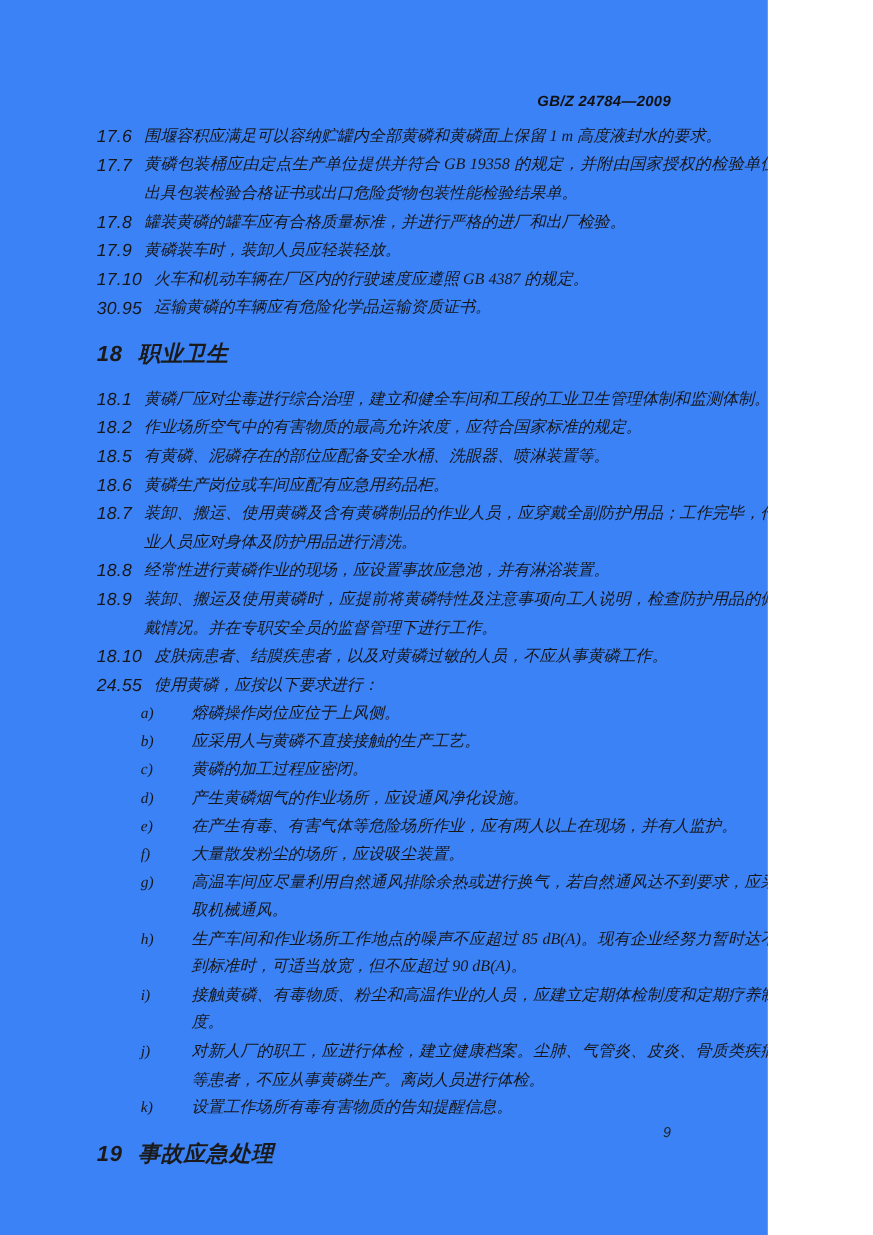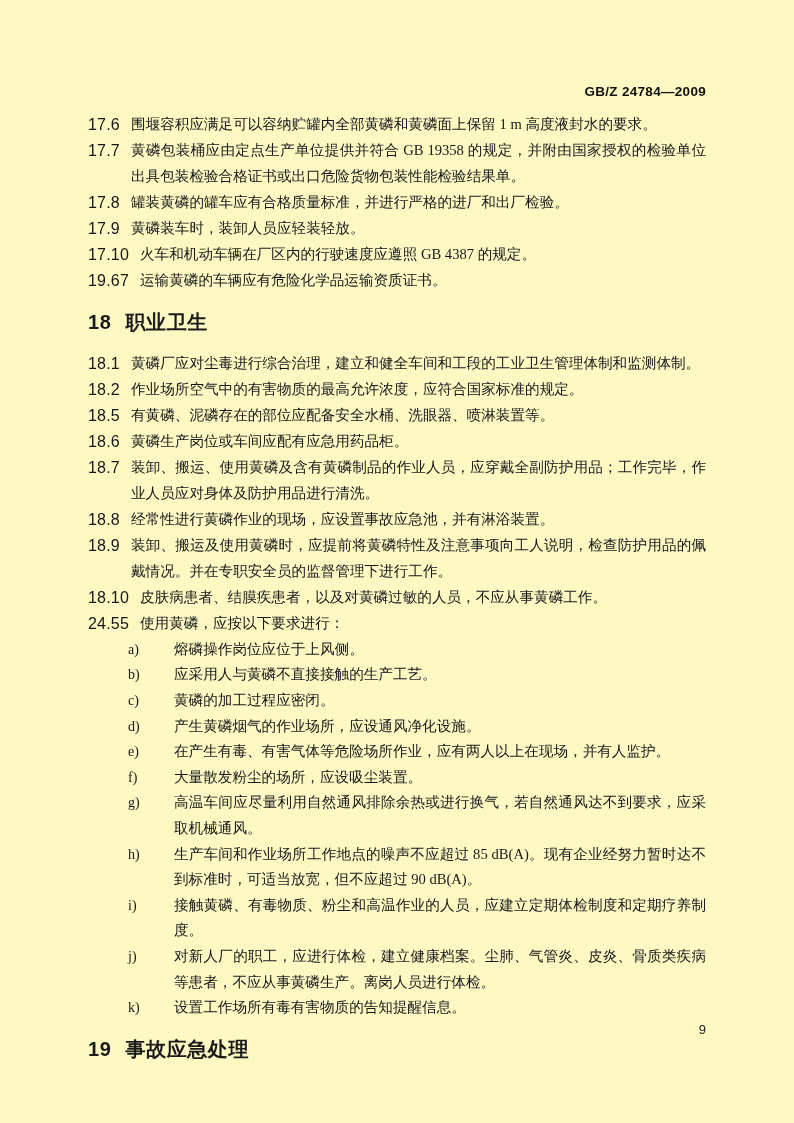--- a/index.html
+++ b/index.html
@@ -7,25 +7,26 @@
     margin: 0;
     padding: 0;
     background: #ffffff;
   }
   body {
     font-family: "Liberation Serif", "DejaVu Serif", serif;
     color: #1a1a1a;
   }
   .page {
     position: relative;
-    width: 794px;
+    width: 698px;
     height: 1123px;
-    background: #fef9c3;
+    background: #3b82f6;
     box-sizing: border-box;
     overflow: hidden;
+    font-style: italic;
   }
   .header {
     position: absolute;
     top: 84px;
     left: 0;
     right: 88px;
     text-align: right;
     font-family: "Liberation Sans", "DejaVu Sans", sans-serif;
     font-size: 13.5px;
     font-weight: bold;
@@ -129,21 +130,21 @@
       <p class="para">
         <span class="num">17.8</span><span>罐装黄磷的罐车应有合格质量标准，并进行严格的进厂和出厂检验。</span>
       </p>
       <p class="para">
         <span class="num">17.9</span><span>黄磷装车时，装卸人员应轻装轻放。</span>
       </p>
       <p class="para wide">
         <span class="num">17.10</span><span>火车和机动车辆在厂区内的行驶速度应遵照 GB 4387 的规定。</span>
       </p>
       <p class="para wide">
-        <span class="num">19.67</span><span>运输黄磷的车辆应有危险化学品运输资质证书。</span>
+        <span class="num">30.95</span><span>运输黄磷的车辆应有危险化学品运输资质证书。</span>
       </p>
     </div>
 
     <div class="spacer-before-section"></div>
 
     <h2 class="section-title">
       <span class="snum">18</span><span>职业卫生</span>
     </h2>
 
     <div class="spacer-after-section"></div>

